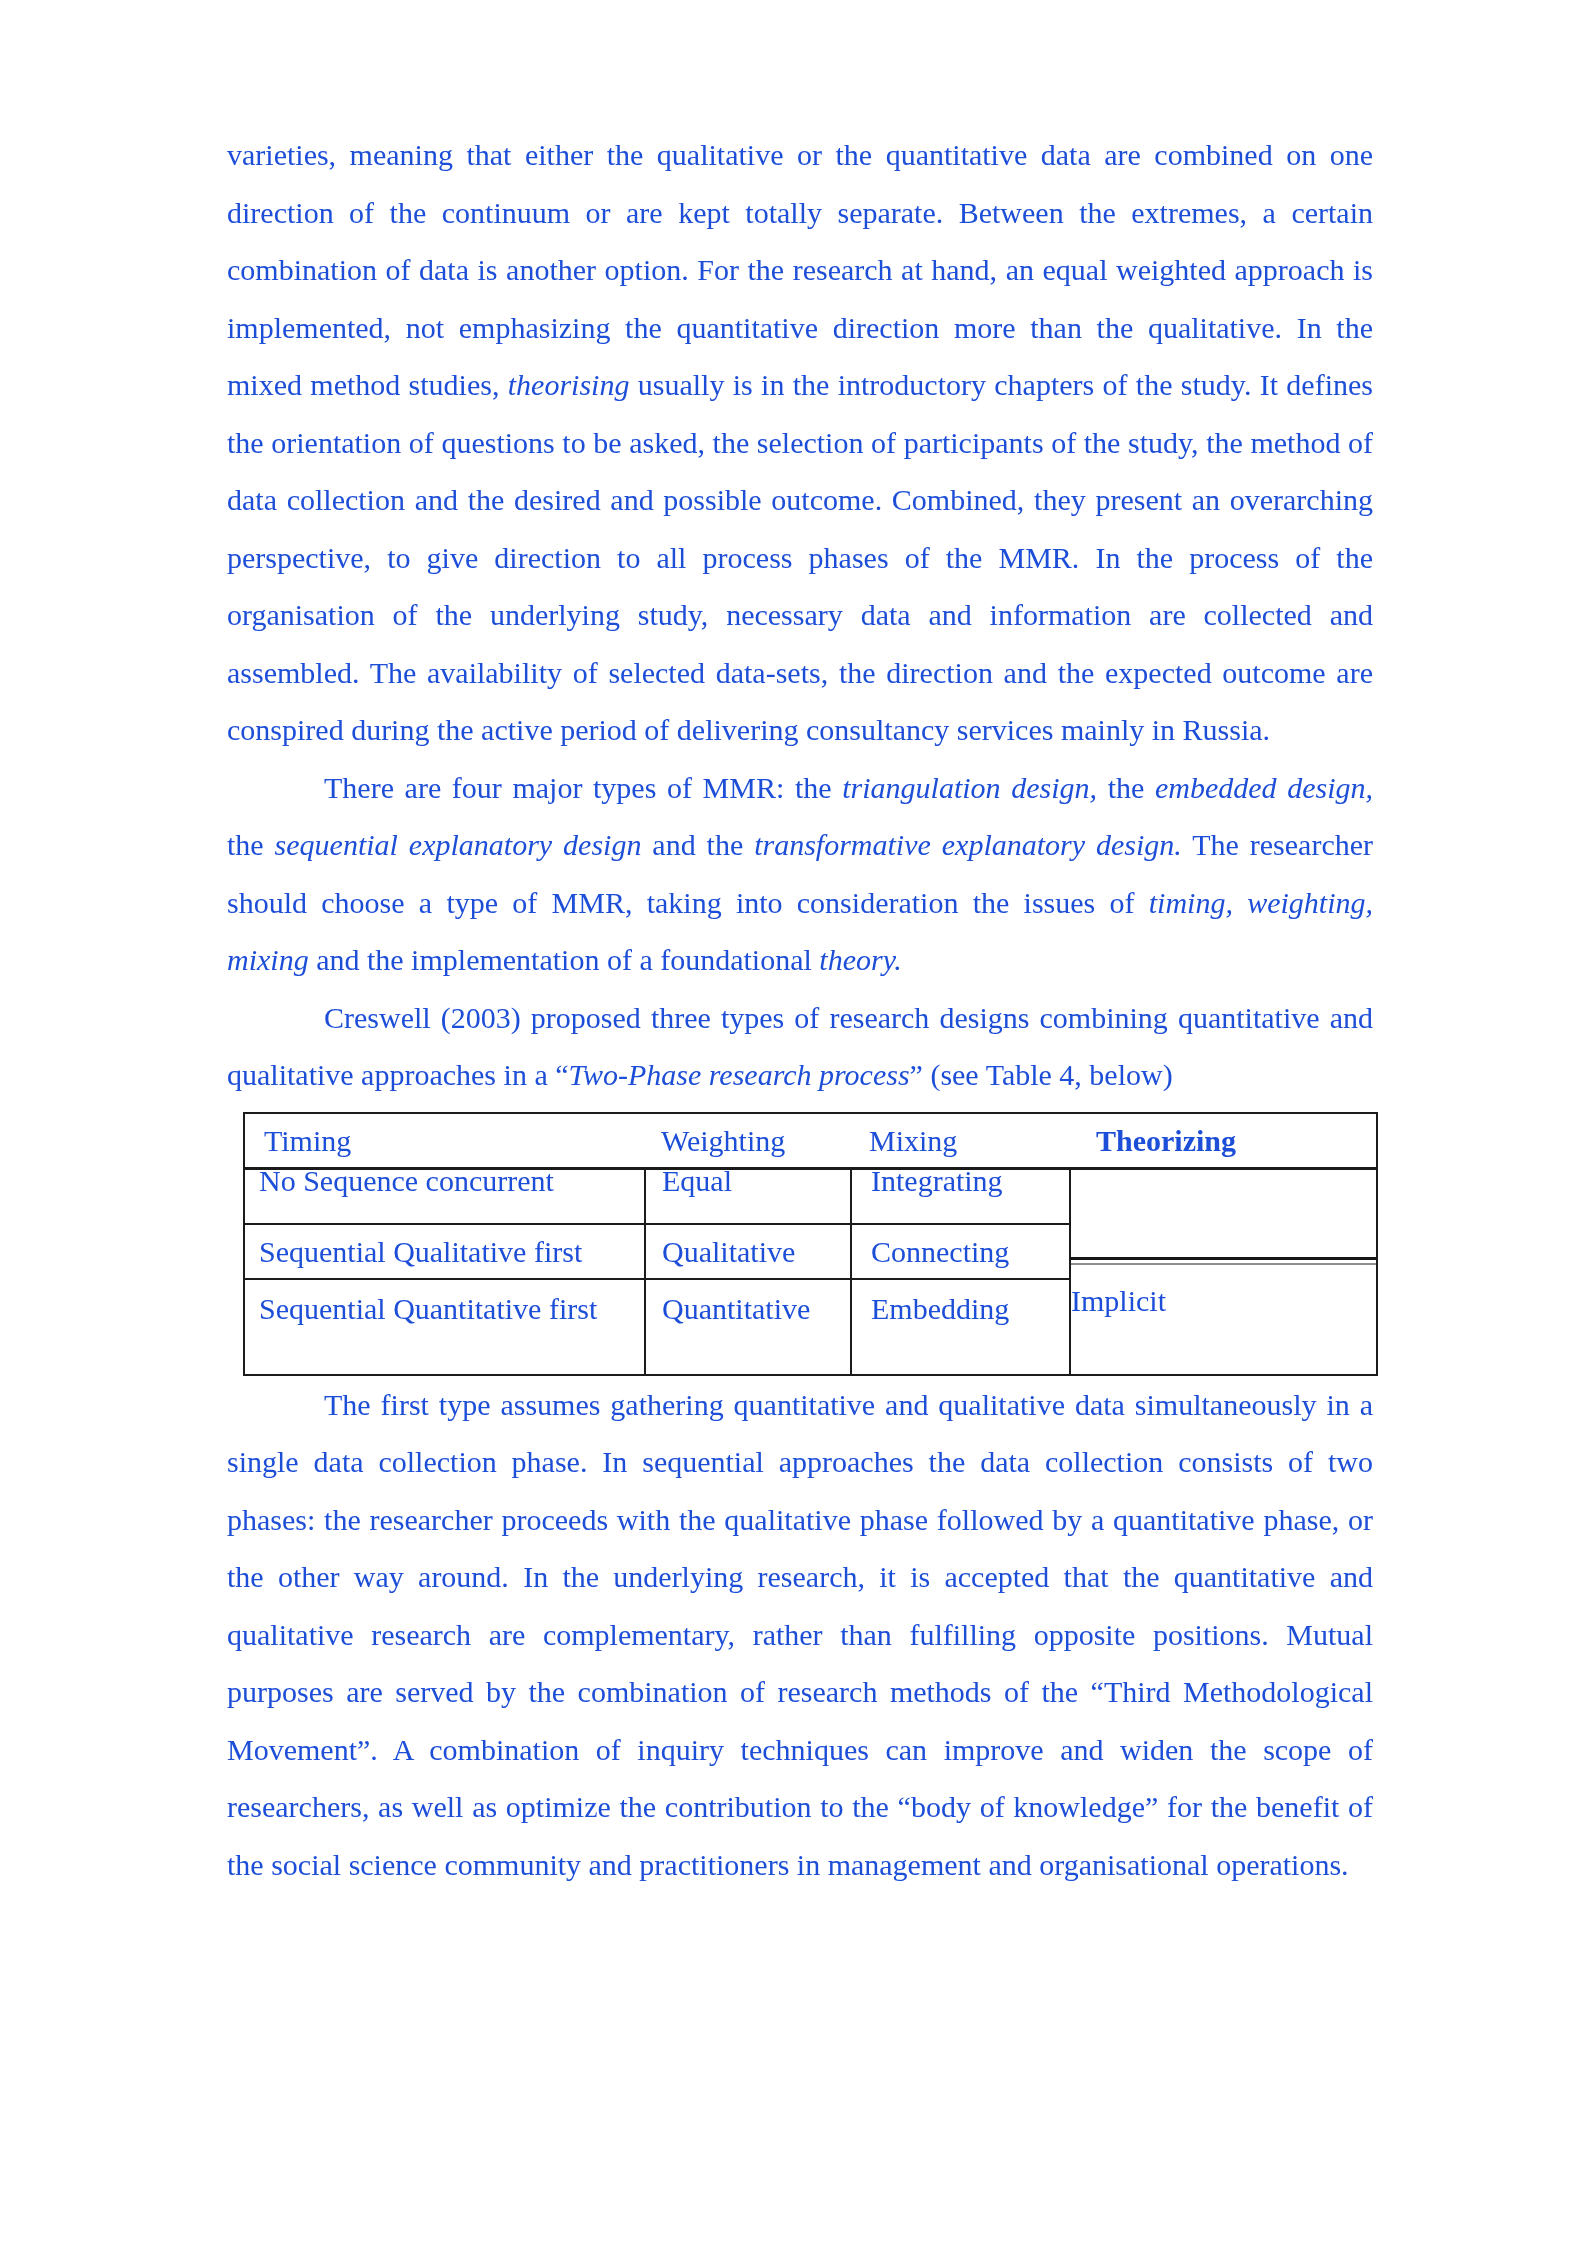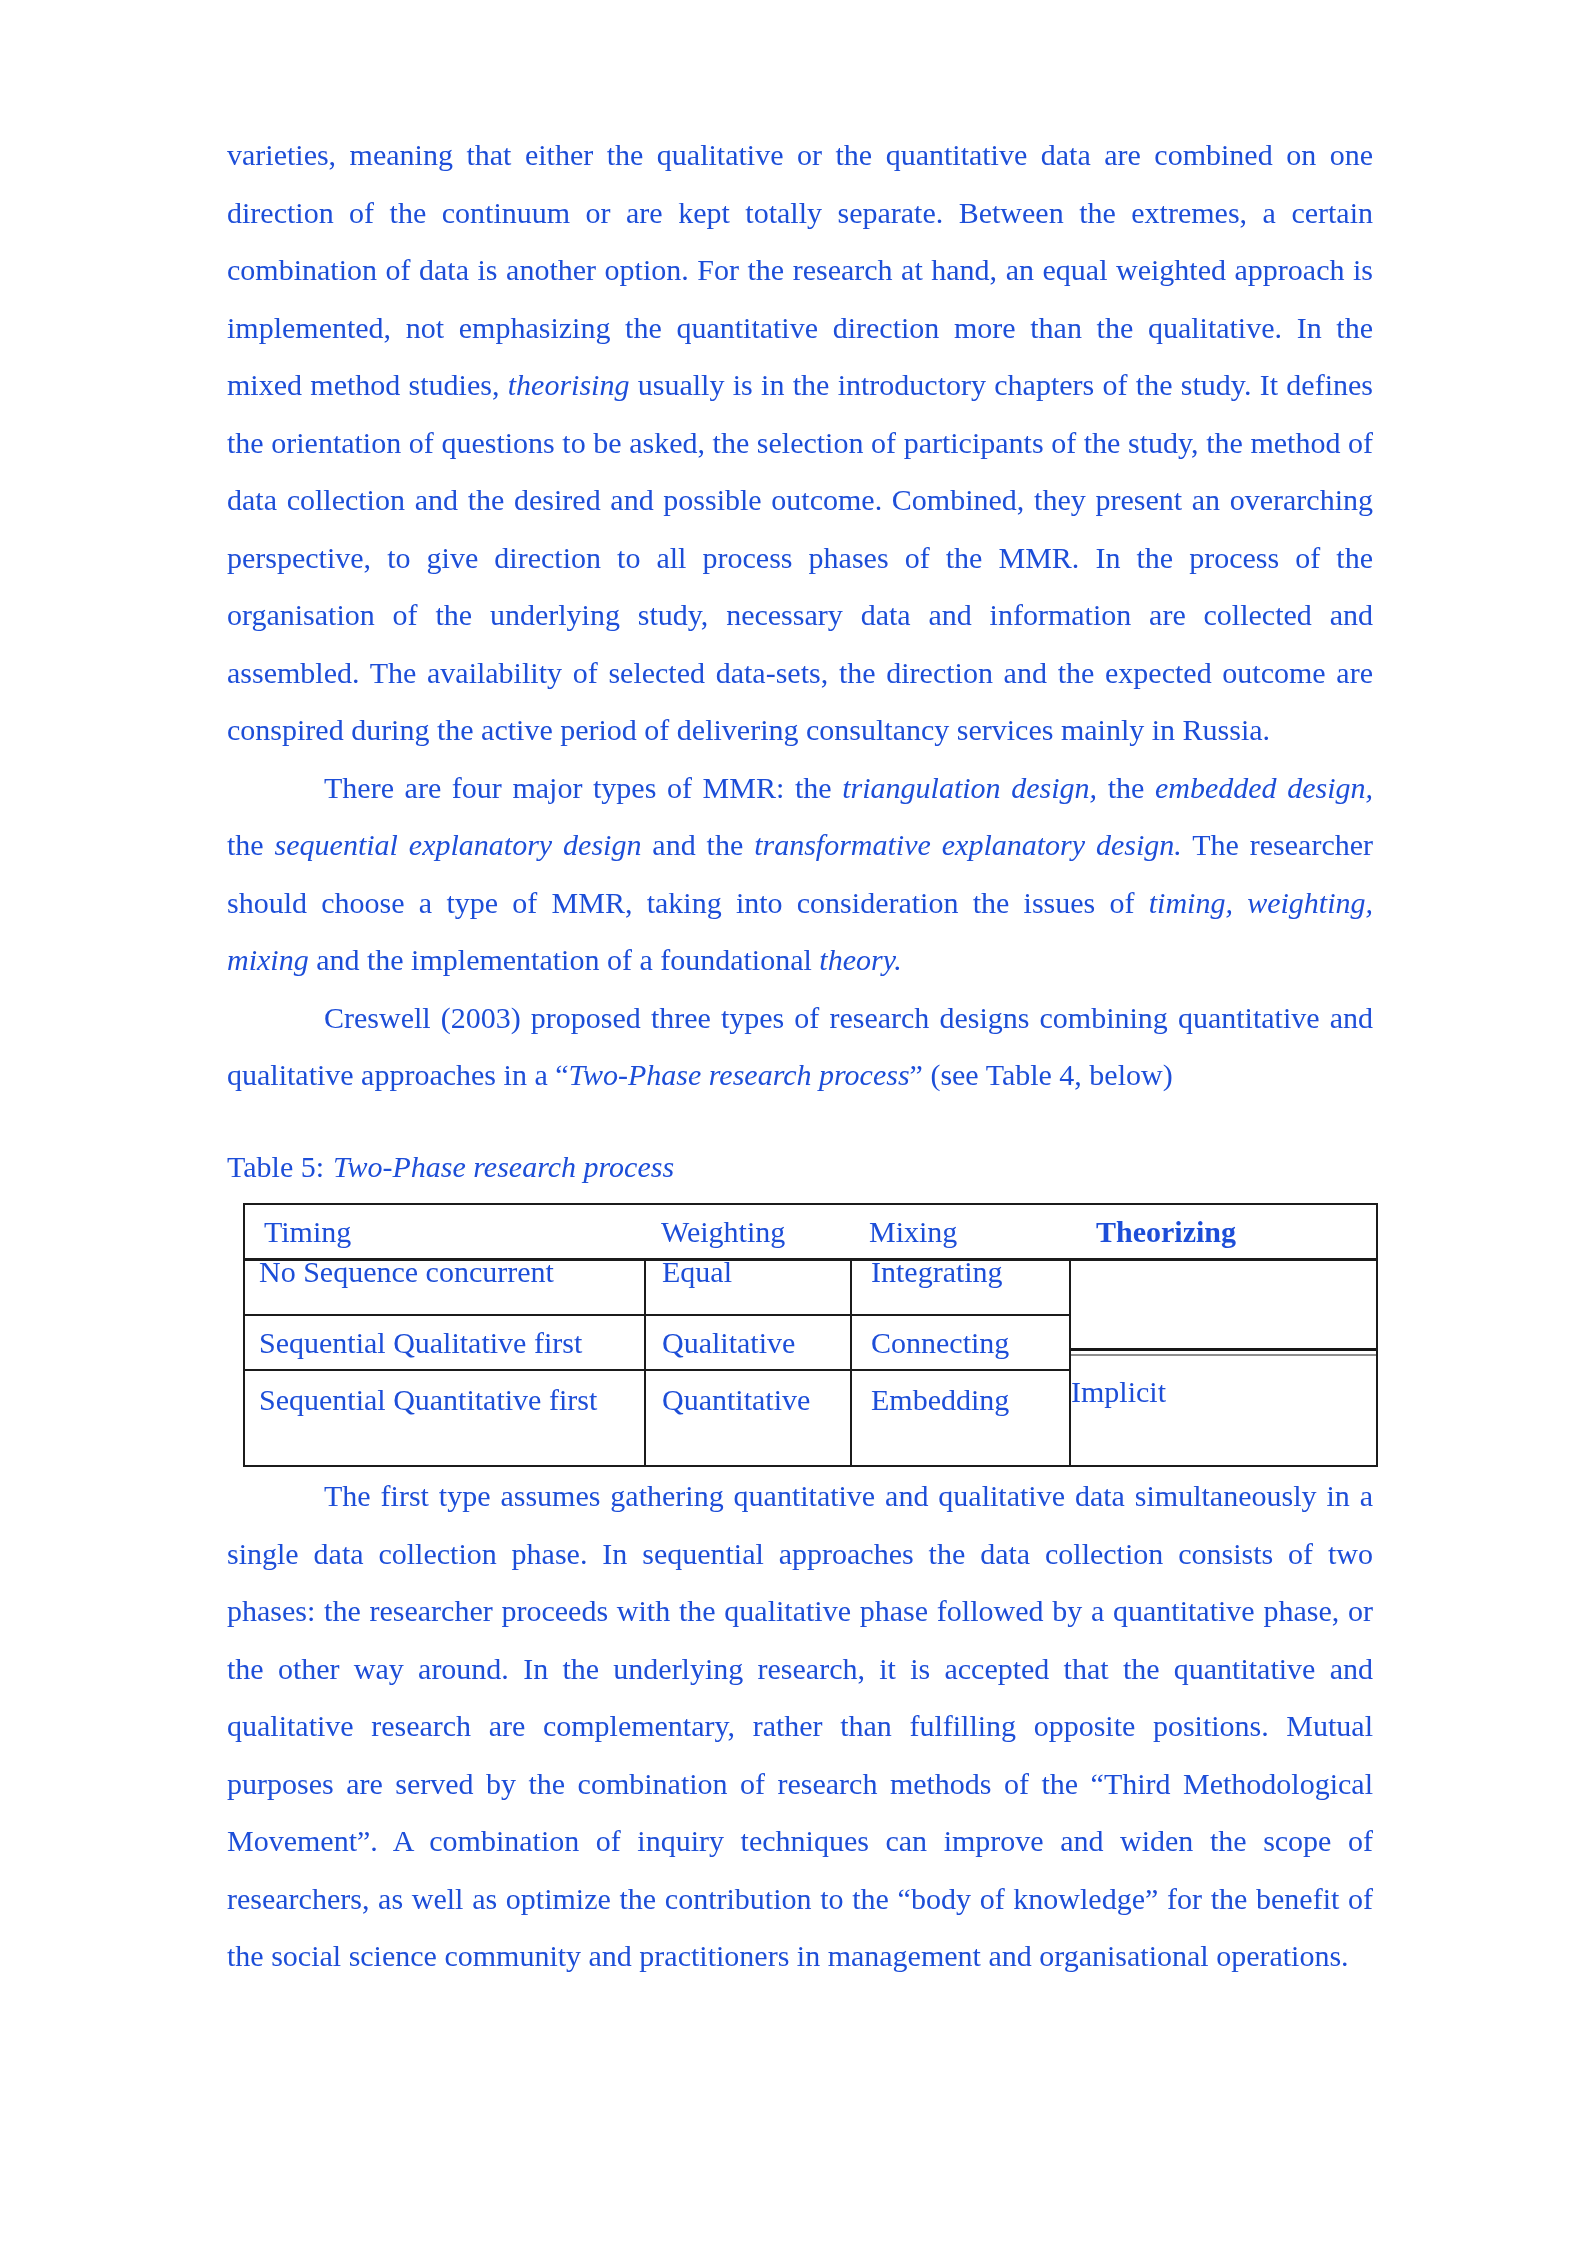--- a/index.html
+++ b/index.html
@@ -109,23 +109,20 @@
 
 <div id="page">
   <div id="text-column">
 
     <p class="body-para"><span>varieties, meaning that either the qualitative or the quantitative data are combined on one direction of the continuum or are kept totally separate. Between the extremes, a certain combination of data is another option. For the research at hand, an equal weighted approach is implemented, not emphasizing the quantitative direction more than the qualitative. In the mixed method studies, </span><span class="it">theorising</span><span> usually is in the introductory chapters of the study. It defines the orientation of questions to be asked, the selection of participants of the study, the method of data collection and the desired and possible outcome. Combined, they present an overarching perspective, to give direction to all process phases of the MMR. In the process of the organisation of the underlying study, necessary data and information are collected and assembled. The availability of selected data-sets, the direction and the expected outcome are conspired during the active period of delivering consultancy services mainly in Russia.</span></p>
 
     <p class="body-para indent"><span>There are four major types of MMR: the </span><span class="it">triangulation design,</span><span> the </span><span class="it">embedded design,</span><span> the </span><span class="it">sequential explanatory design</span><span> and the </span><span class="it">transformative explanatory design.</span><span> The researcher should choose a type of MMR, taking into consideration the issues of </span><span class="it">timing, weighting, mixing</span><span> and the implementation of a foundational </span><span class="it">theory.</span></p>
 
     <p class="body-para indent"><span>Creswell (2003) proposed three types of research designs combining quantitative and qualitative approaches in a “</span><span class="it">Two-Phase research process</span><span>” (see Table 4, below)</span></p>
 
-    <div class="caption">
-      <span class="prefix">Table 5:</span><span class="it">Two-Phase research process</span>
-    </div>
 
     <div id="t5">
 
       <div class="gridline hline-header"></div>
       <div class="gridline vline v1"></div>
       <div class="gridline vline v2"></div>
       <div class="gridline vline v3"></div>
       <div class="gridline hline-row hline-r1"></div>
       <div class="gridline hline-row hline-r2"></div>
       <div class="theor-divider"></div>

